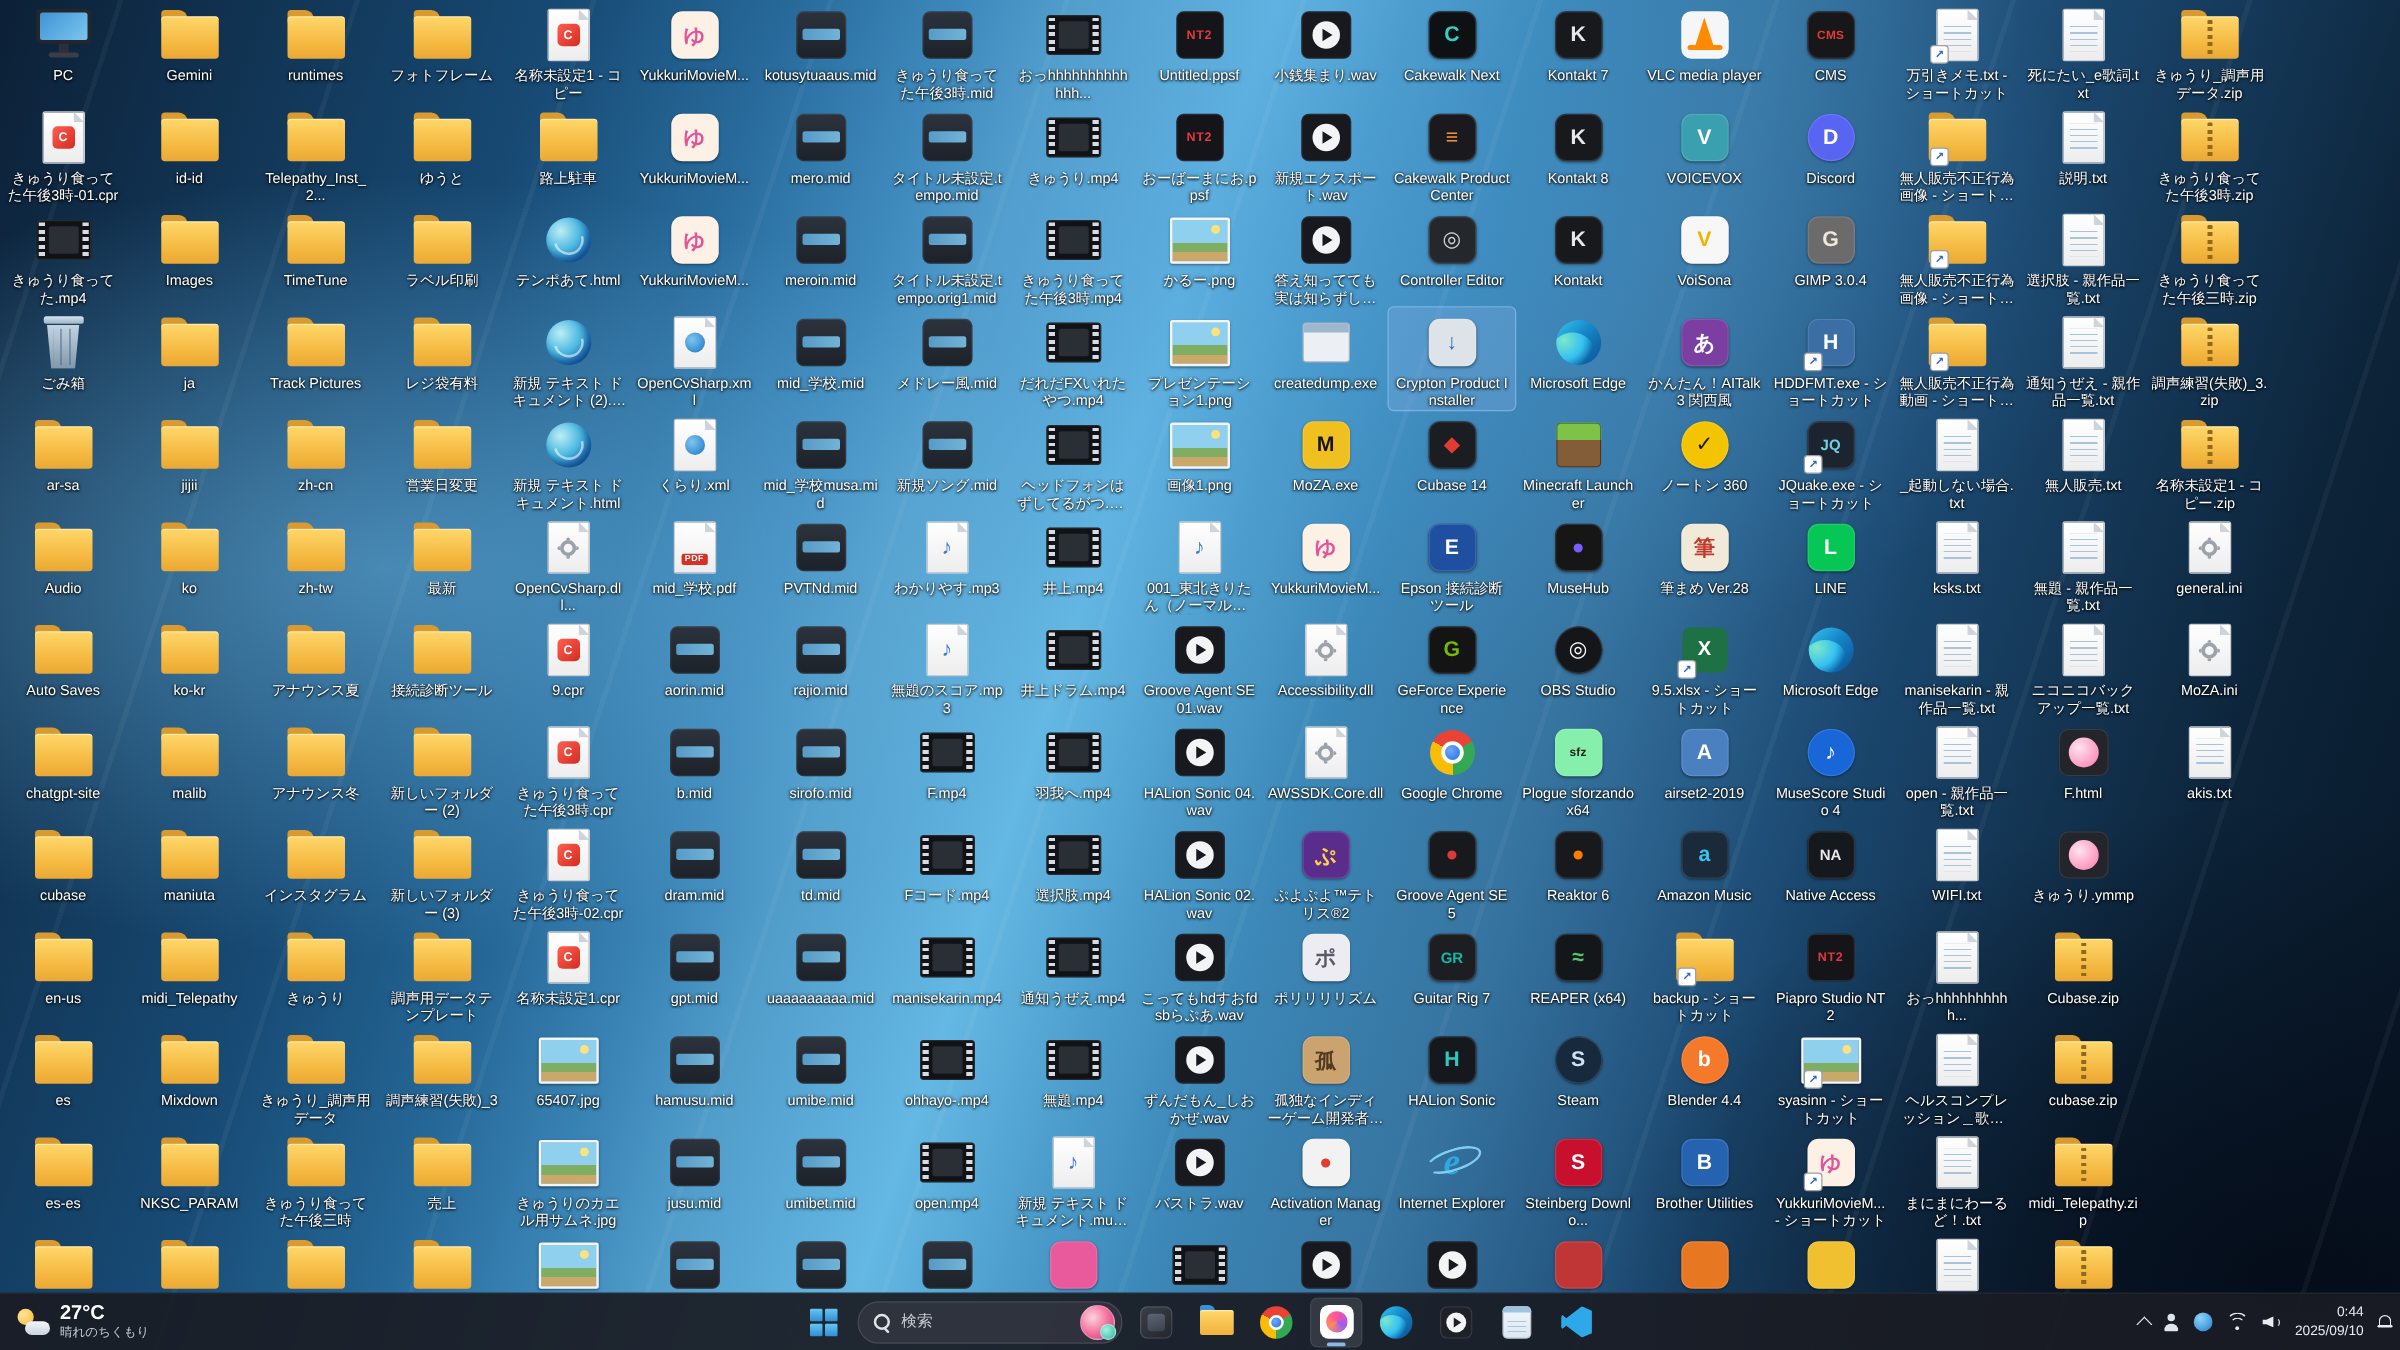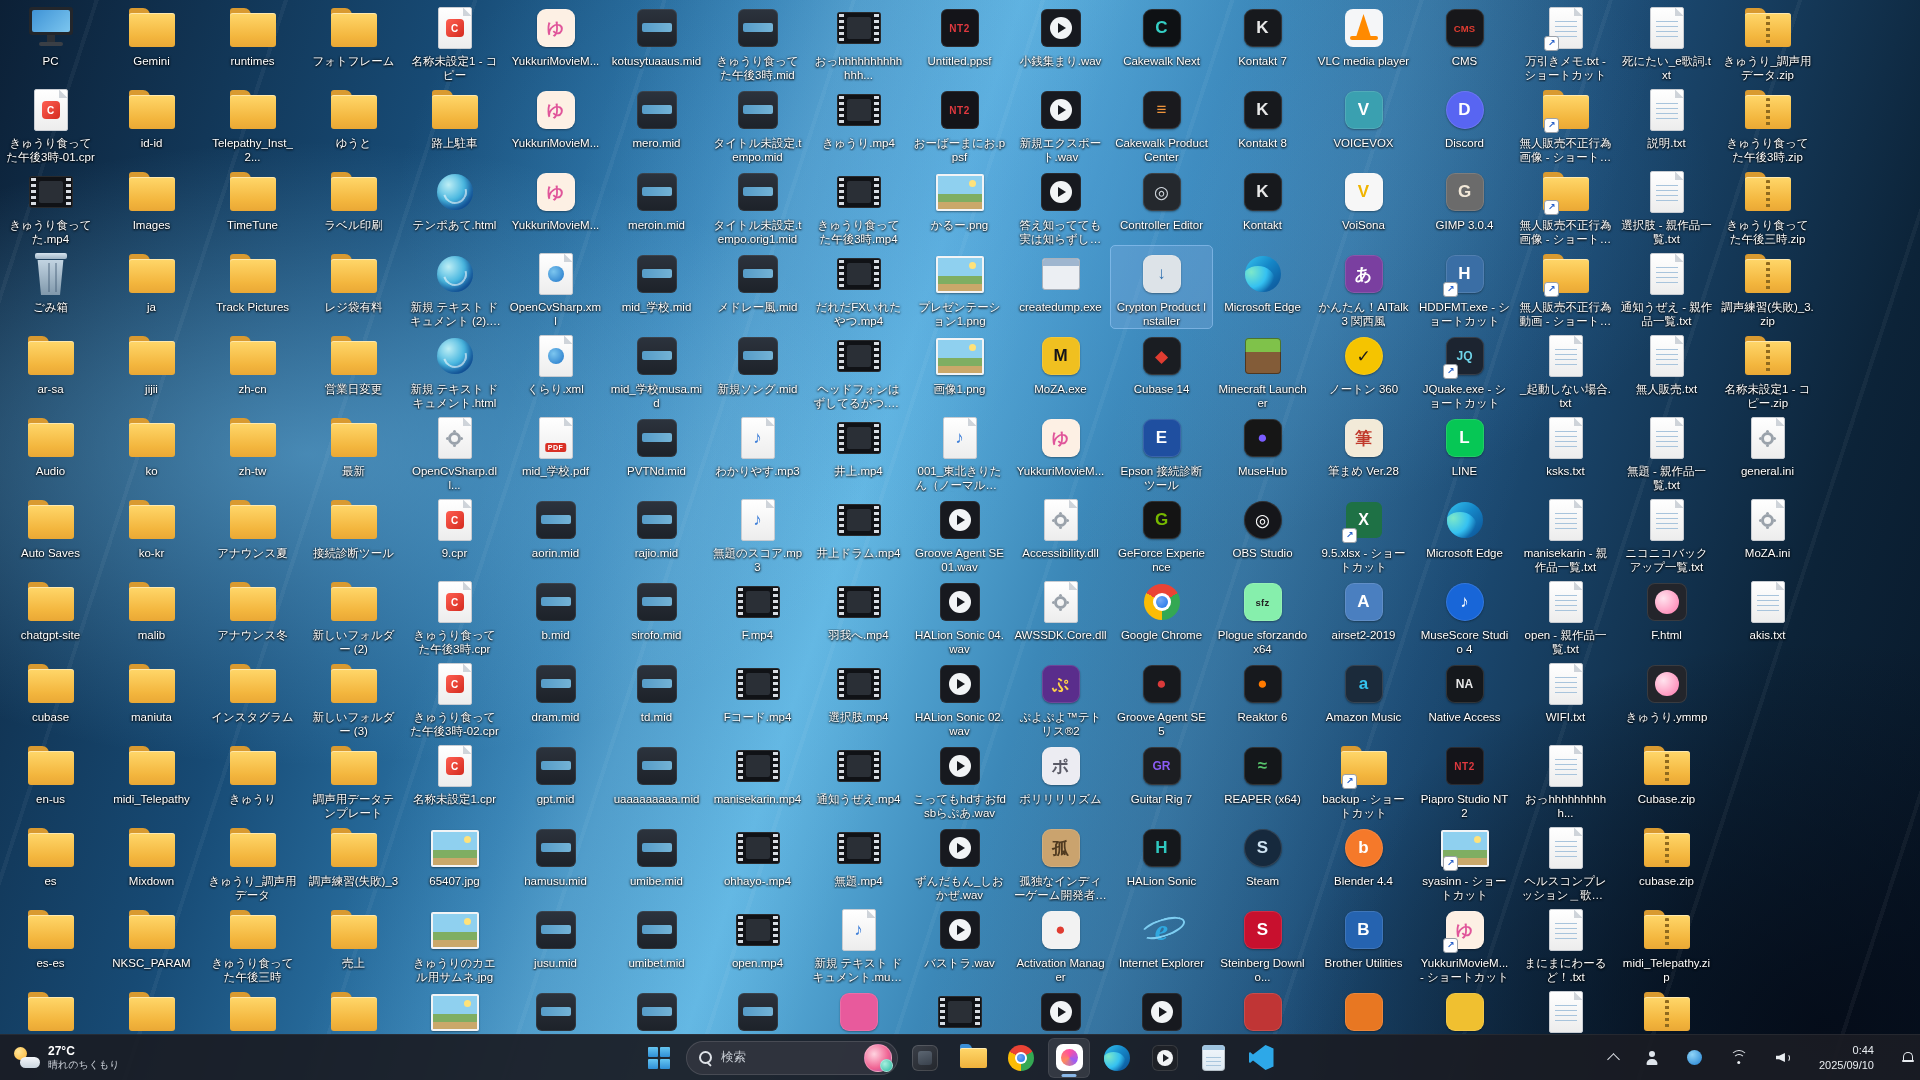--- a/index.html
+++ b/index.html
@@ -113,21 +113,21 @@
   .sco{position:absolute;left:29px;bottom:2px;width:13px;height:13px;background:#fff;border:1px solid #9aa0a8;border-radius:3px;
     display:flex;align-items:center;justify-content:center;font-size:9px;color:#2a62c9;font-weight:700;z-index:3;line-height:1}
   
   .taskbar{position:absolute;left:0;right:0;bottom:0;height:45px;background:rgba(26,28,36,.93);
     border-top:1px solid rgba(255,255,255,.06);z-index:10}
   .tb-left{position:absolute;left:0;top:0;bottom:0;display:flex;align-items:center;padding:0 12px;gap:8px;border-radius:6px}
   .wx{position:relative;width:28px;height:24px}
   .wx .sun{position:absolute;left:2px;top:1px;width:13px;height:13px;border-radius:50%;background:radial-gradient(circle at 35% 35%,#ffe69a,#ffb531)}
   .wx .cld{position:absolute;right:0;bottom:2px;width:20px;height:11px;border-radius:7px;background:linear-gradient(#f4f7fa,#c9d4de)}
   .wx-col{display:flex;flex-direction:column;justify-content:center}
-  .wx-t{font-size:12px;color:#fff;font-weight:600;line-height:1.25}
+  .wx-t{font-size:16px;color:#fff;font-weight:600;line-height:1.25}
   .wx-c{font-size:10px;color:#c9ced6;line-height:1.25}
   .tb-center{position:absolute;left:50%;transform:translateX(-50%);top:0;bottom:0;display:flex;align-items:center;gap:6px}
   .tbtn{width:42px;height:40px;border-radius:6px;display:flex;align-items:center;justify-content:center;position:relative}
   .tbtn.active{background:rgba(255,255,255,.10);box-shadow:inset 0 0 0 1px rgba(255,255,255,.08)}
   .tbtn.active::after{content:"";position:absolute;bottom:1px;left:50%;transform:translateX(-50%);width:15px;height:3px;border-radius:2px;background:#8ab8e8}
   .win{width:22px;height:22px;display:grid;grid-template-columns:1fr 1fr;grid-template-rows:1fr 1fr;gap:2px}
   .win i{background:linear-gradient(180deg,#66c6f2,#2f8fd6);border-radius:1px}
   .spill{height:34px;width:212px;background:rgba(48,52,62,.95);border:1px solid rgba(255,255,255,.12);border-radius:17px;
     display:flex;align-items:center;padding:0 5px 0 12px;gap:8px;box-sizing:border-box}
   .mag{position:relative;width:14px;height:14px;flex:none}
@@ -150,21 +150,21 @@
     box-shadow:inset 0 0 0 1px rgba(255,255,255,.12)}
   .mpl .cir{width:16px;height:16px;border-radius:50%;background:#f2f4f6;display:flex;align-items:center;justify-content:center}
   .mpl .tri{width:0;height:0;border-left:6px solid #1e2127;border-top:4px solid transparent;border-bottom:4px solid transparent;margin-left:2px}
   .npd{width:23px;height:26px;background:linear-gradient(180deg,#f2f7fb,#dce8f2);border-radius:4px;position:relative;
     box-shadow:inset 0 0 0 1px rgba(0,0,0,.18)}
   .npd::before{content:"";position:absolute;top:0;left:0;right:0;height:5px;background:#9fc4e0;border-radius:4px 4px 0 0}
   .npd::after{content:"";position:absolute;left:4px;right:4px;top:9px;bottom:4px;
     background:repeating-linear-gradient(180deg,transparent 0 3px,#a9c6dd 3px 4px)}
   .vsc{width:25px;height:25px;background:#2da8e8;
     clip-path:polygon(68% 0,100% 14%,100% 86%,68% 100%,18% 62%,6% 72%,0 66%,0 34%,6% 28%,18% 38%)}
-  .tb-right{position:absolute;right:6px;top:0;bottom:0;display:flex;align-items:center;gap:28px}
+  .tb-right{position:absolute;right:6px;top:0;bottom:0;display:flex;align-items:center;gap:11px}
   .chv{width:8px;height:8px;border-left:1.6px solid #e2e6ec;border-top:1.6px solid #e2e6ec;transform:rotate(45deg);margin-top:3px}
   .prs{position:relative;width:13px;height:14px}
   .prs::before{content:"";position:absolute;top:0;left:50%;transform:translateX(-50%);width:6px;height:6px;border-radius:50%;background:#dfe5ec}
   .prs::after{content:"";position:absolute;bottom:0;left:50%;transform:translateX(-50%);width:11px;height:6px;border-radius:5px 5px 1px 1px;background:#dfe5ec}
   .bluc{width:15px;height:15px;border-radius:50%;background:radial-gradient(circle at 35% 30%,#8fd4f7,#1f7fd0)}
   .wif{position:relative;width:18px;height:15px}
   .wif b{position:absolute;left:50%;transform:translateX(-50%);border:1.8px solid transparent;border-top-color:#e8ecf0;border-radius:50%;box-sizing:border-box}
   .wif b:nth-child(1){width:18px;height:18px;top:0}
   .wif b:nth-child(2){width:12px;height:12px;top:4px}
   .wif::after{content:"";position:absolute;left:50%;bottom:1px;transform:translateX(-50%);width:3.5px;height:3.5px;border-radius:50%;background:#e8ecf0}
@@ -1306,21 +1306,21 @@
       <div class="lbl">Google Chrome</div>
     </div>
     <div class="cell">
       <div class="ic">
         <div class="app g1" style="background:#17191d;color:#d93a3a">●</div>
       </div>
       <div class="lbl">Groove Agent SE 5</div>
     </div>
     <div class="cell">
       <div class="ic">
-        <div class="app g2" style="background:#1c1e22;color:#8b5cf6">GR</div>
+        <div class="app g2" style="background:#1c1e22;color:#14b8a6">GR</div>
       </div>
       <div class="lbl">Guitar Rig 7</div>
     </div>
     <div class="cell">
       <div class="ic">
         <div class="app g1" style="background:#15181c;color:#2fc8c0">H</div>
       </div>
       <div class="lbl">HALion Sonic</div>
     </div>
     <div class="cell">

